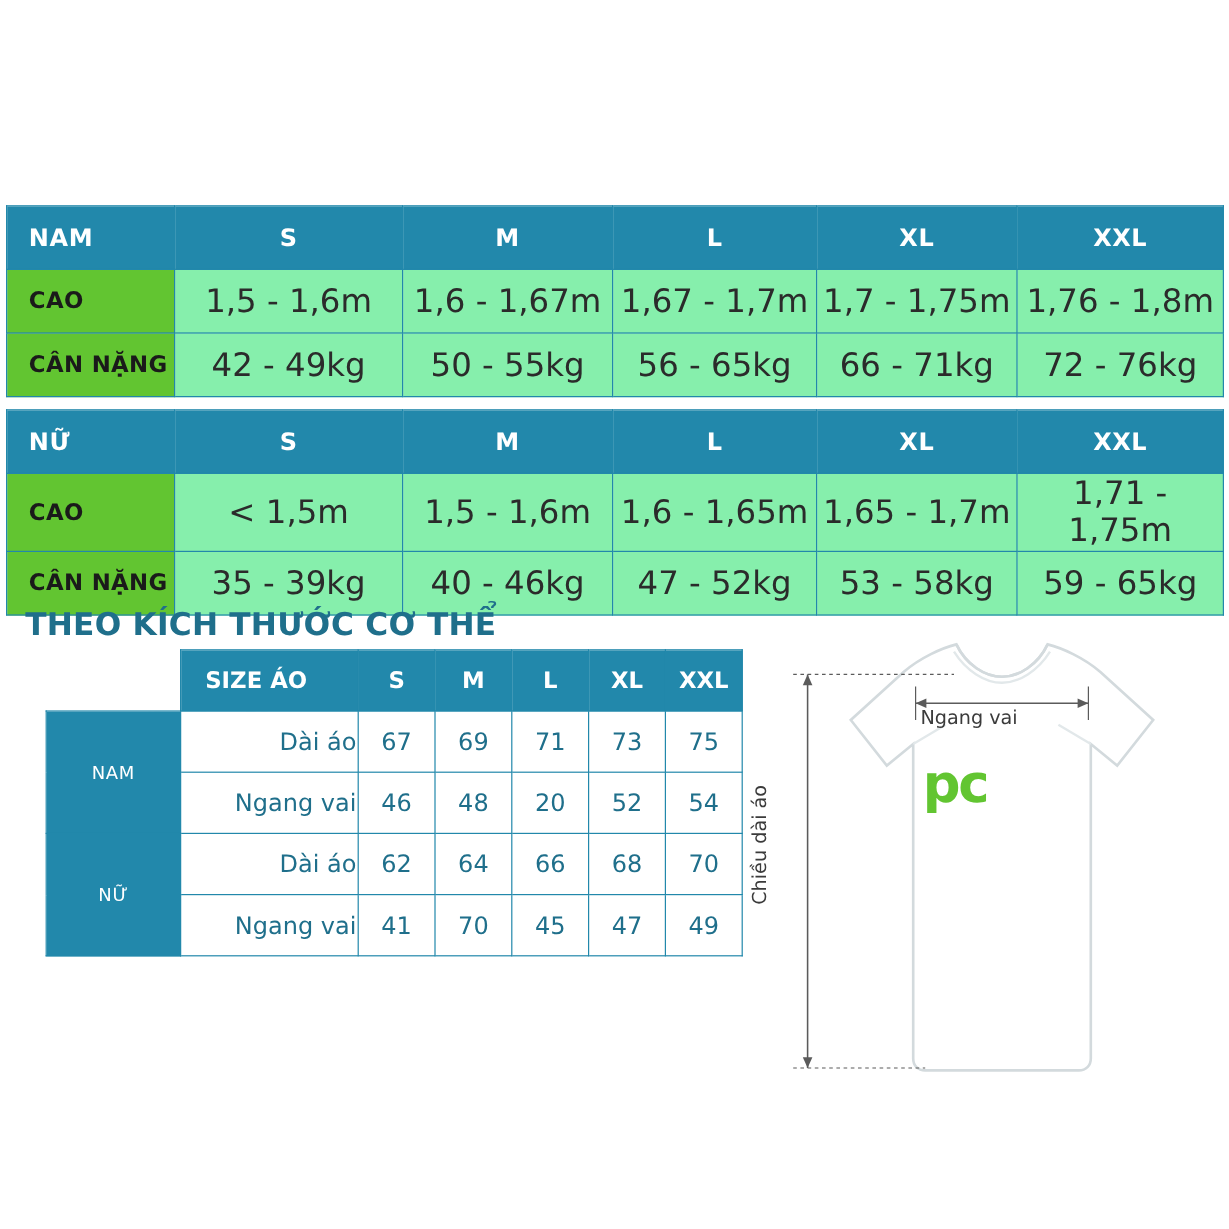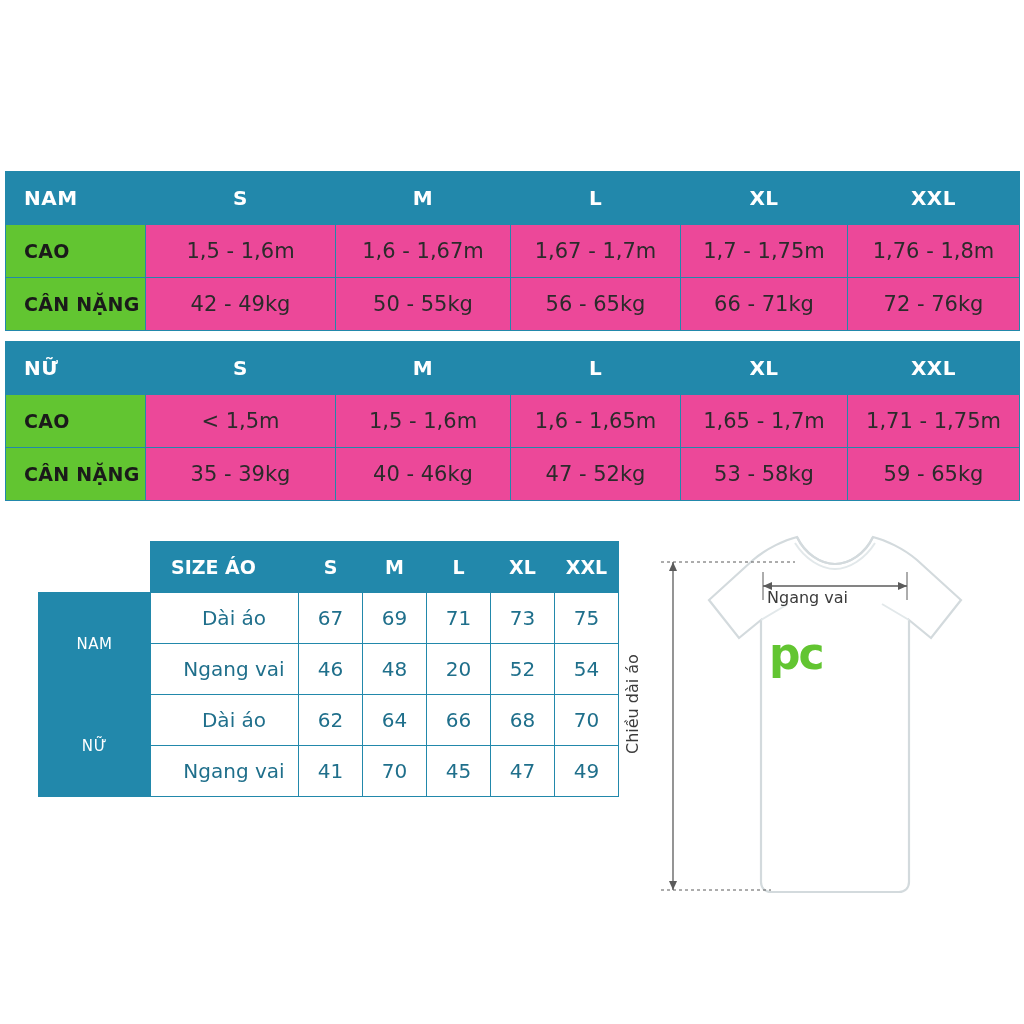--- a/index.html
+++ b/index.html
@@ -87,22 +87,22 @@
   .wh-table .rowlabel {
     background: #62c531;
     color: #1a1a1a;
     font-weight: bold;
     font-size: 19px;
     text-align: left;
     padding-left: 18px;
     letter-spacing: .3px;
   }
   .wh-table .val {
-    background: #ec4899;
-    font-size: 21px;
+    background: #86efac;
+    font-size: 27px;
   }
 
   
   #table-body-size {
     position: absolute;
     left: 0px;
     top: 455px;
     width: 580px;
     font-size: 20px;
     color: #1f6f8b;
@@ -124,21 +124,21 @@
   }
   #table-body-size .gender {
     background: #2288ab;
     color: #ffffff;
     font-size: 15px;
     font-weight: normal;
     letter-spacing: .6px;
   }
   #table-body-size .meas {
     background: #ffffff;
-    text-align: center;
+    text-align: right;
     padding-left: 20px;
     font-size: 20px;
   }
   #table-body-size .num {
     background: #ffffff;
     font-size: 20px;
   }
   #table-body-size .blank {
     background: #ffffff;
     border: none;
@@ -280,20 +280,21 @@
         <td class="rowlabel">CÂN NẶNG</td>
         <td class="val">35 - 39kg</td>
         <td class="val">40 - 46kg</td>
         <td class="val">47 - 52kg</td>
         <td class="val">53 - 58kg</td>
         <td class="val">59 - 65kg</td>
       </tr>
     </tbody>
       </table>
 
+    <div class="section-title" id="title-body-size">THEO KÍCH THƯỚC CƠ THỂ</div>
 
     <table id="table-body-size">
       <colgroup>
         <col style="width:112px">
         <col style="width:148px">
         <col style="width:64px">
         <col style="width:64px">
         <col style="width:64px">
         <col style="width:64px">
         <col style="width:64px">

